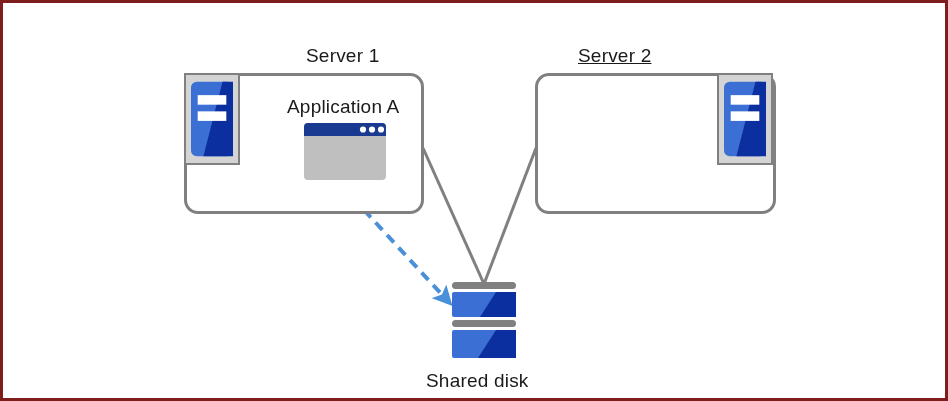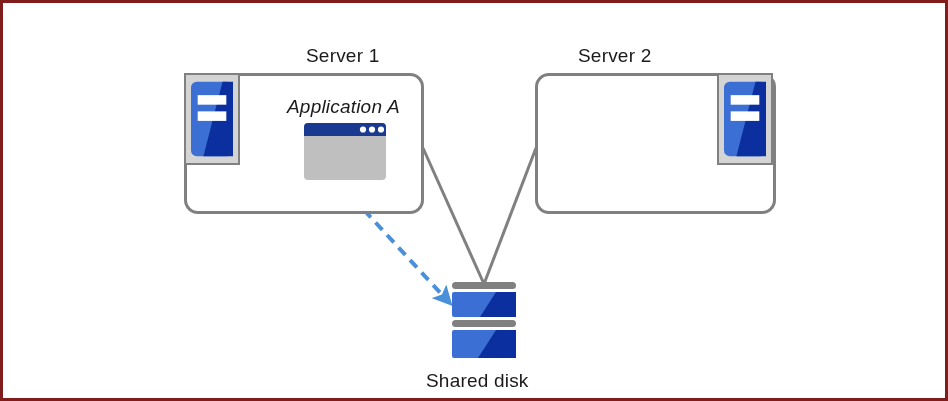--- a/index.html
+++ b/index.html
@@ -38,21 +38,21 @@
     position: absolute;
     border: 3px solid #808080;
     border-radius: 14px;
     background: #ffffff;
     box-sizing: border-box;
   }
   #server1-box { left: 181px; top: 70px; width: 240px; height: 141px; }
   #server2-box { left: 532px; top: 70px; width: 241px; height: 141px; }
 
   #server1-title { left: 303px; top: 42px; }
-  #server2-title { left: 575px; top: 42px; }
+  #server2-title { left: 575px; top: 42px; text-decoration: underline; }
 
   
   .server-icon {
     position: absolute;
     width: 56px;
     height: 92px;
     background: #d4d4d4;
     border: 2px solid #808080;
     box-sizing: border-box;
     padding: 5px;
@@ -64,21 +64,21 @@
   
   #app-window {
     position: absolute;
     left: 301px;
     top: 120px;
     width: 82px;
     height: 57px;
   }
   #app-window svg { display: block; width: 100%; height: 100%; }
 
-  #app-label { left: 284px; top: 93px; font-style: italic; }
+  #app-label { left: 284px; top: 93px; }
 
   
   #shared-disk {
     position: absolute;
     left: 447px;
     top: 279px;
     width: 68px;
     height: 80px;
   }
   #shared-disk svg { display: block; width: 100%; height: 100%; }

